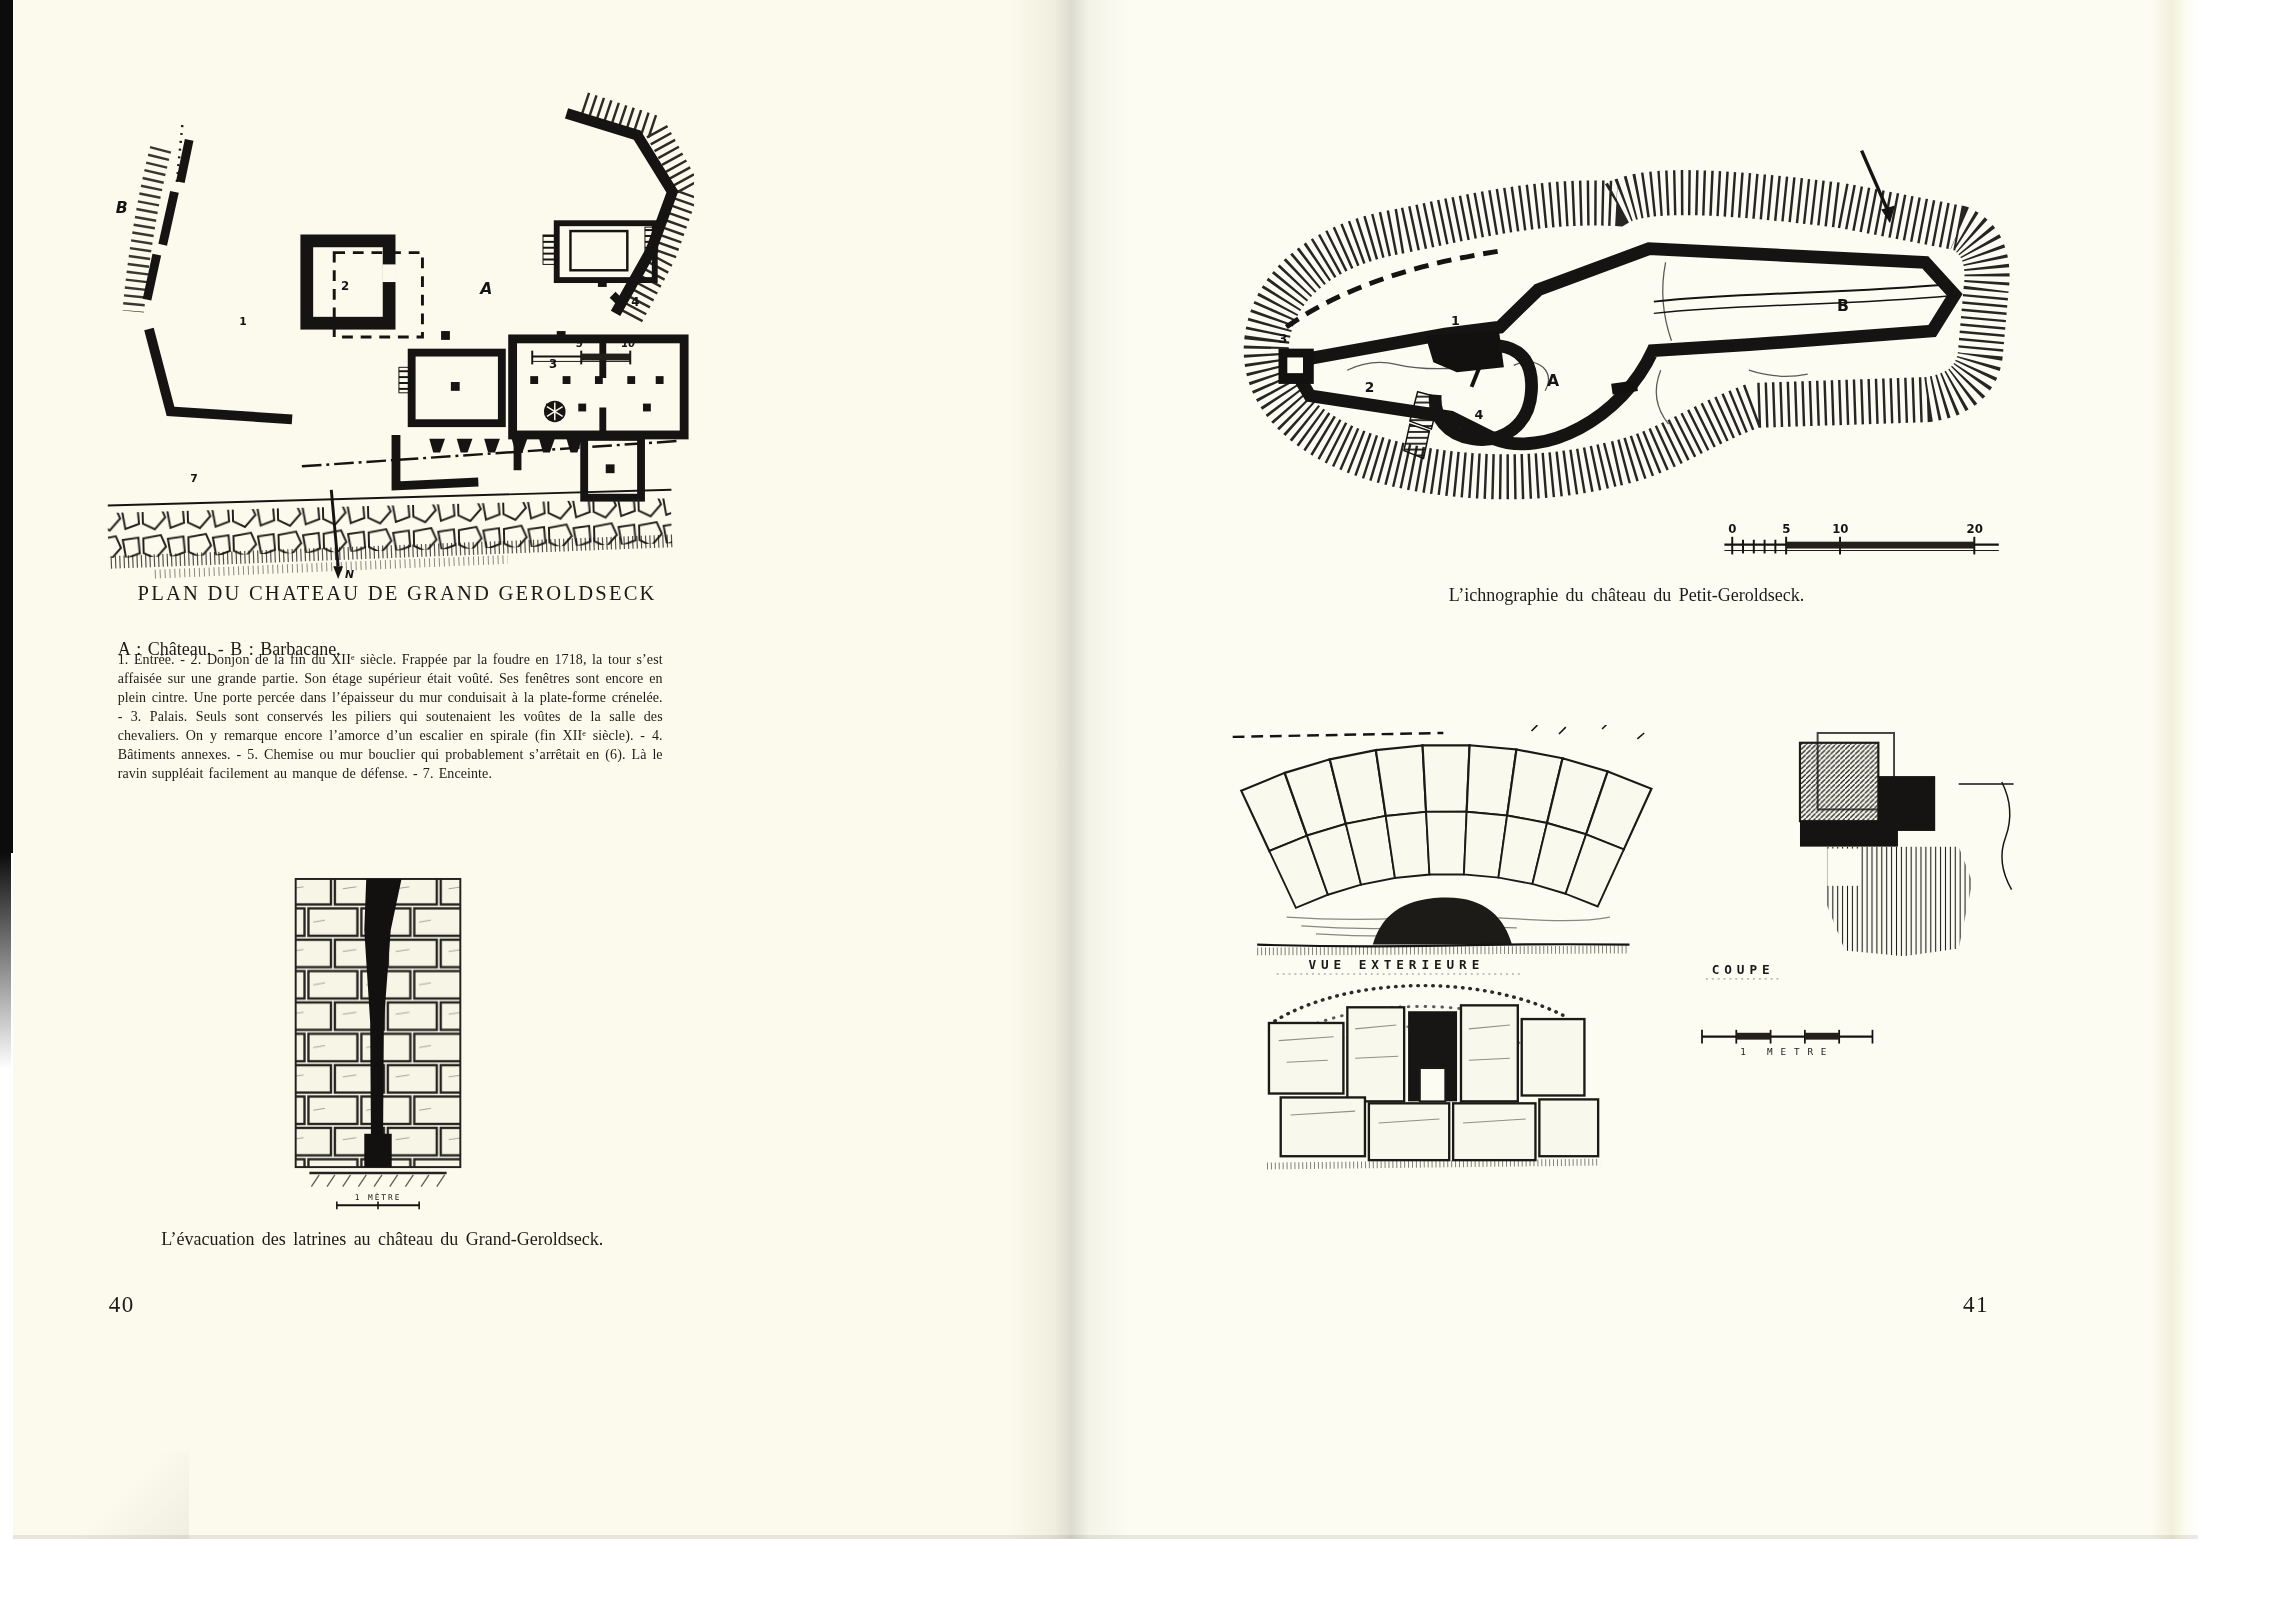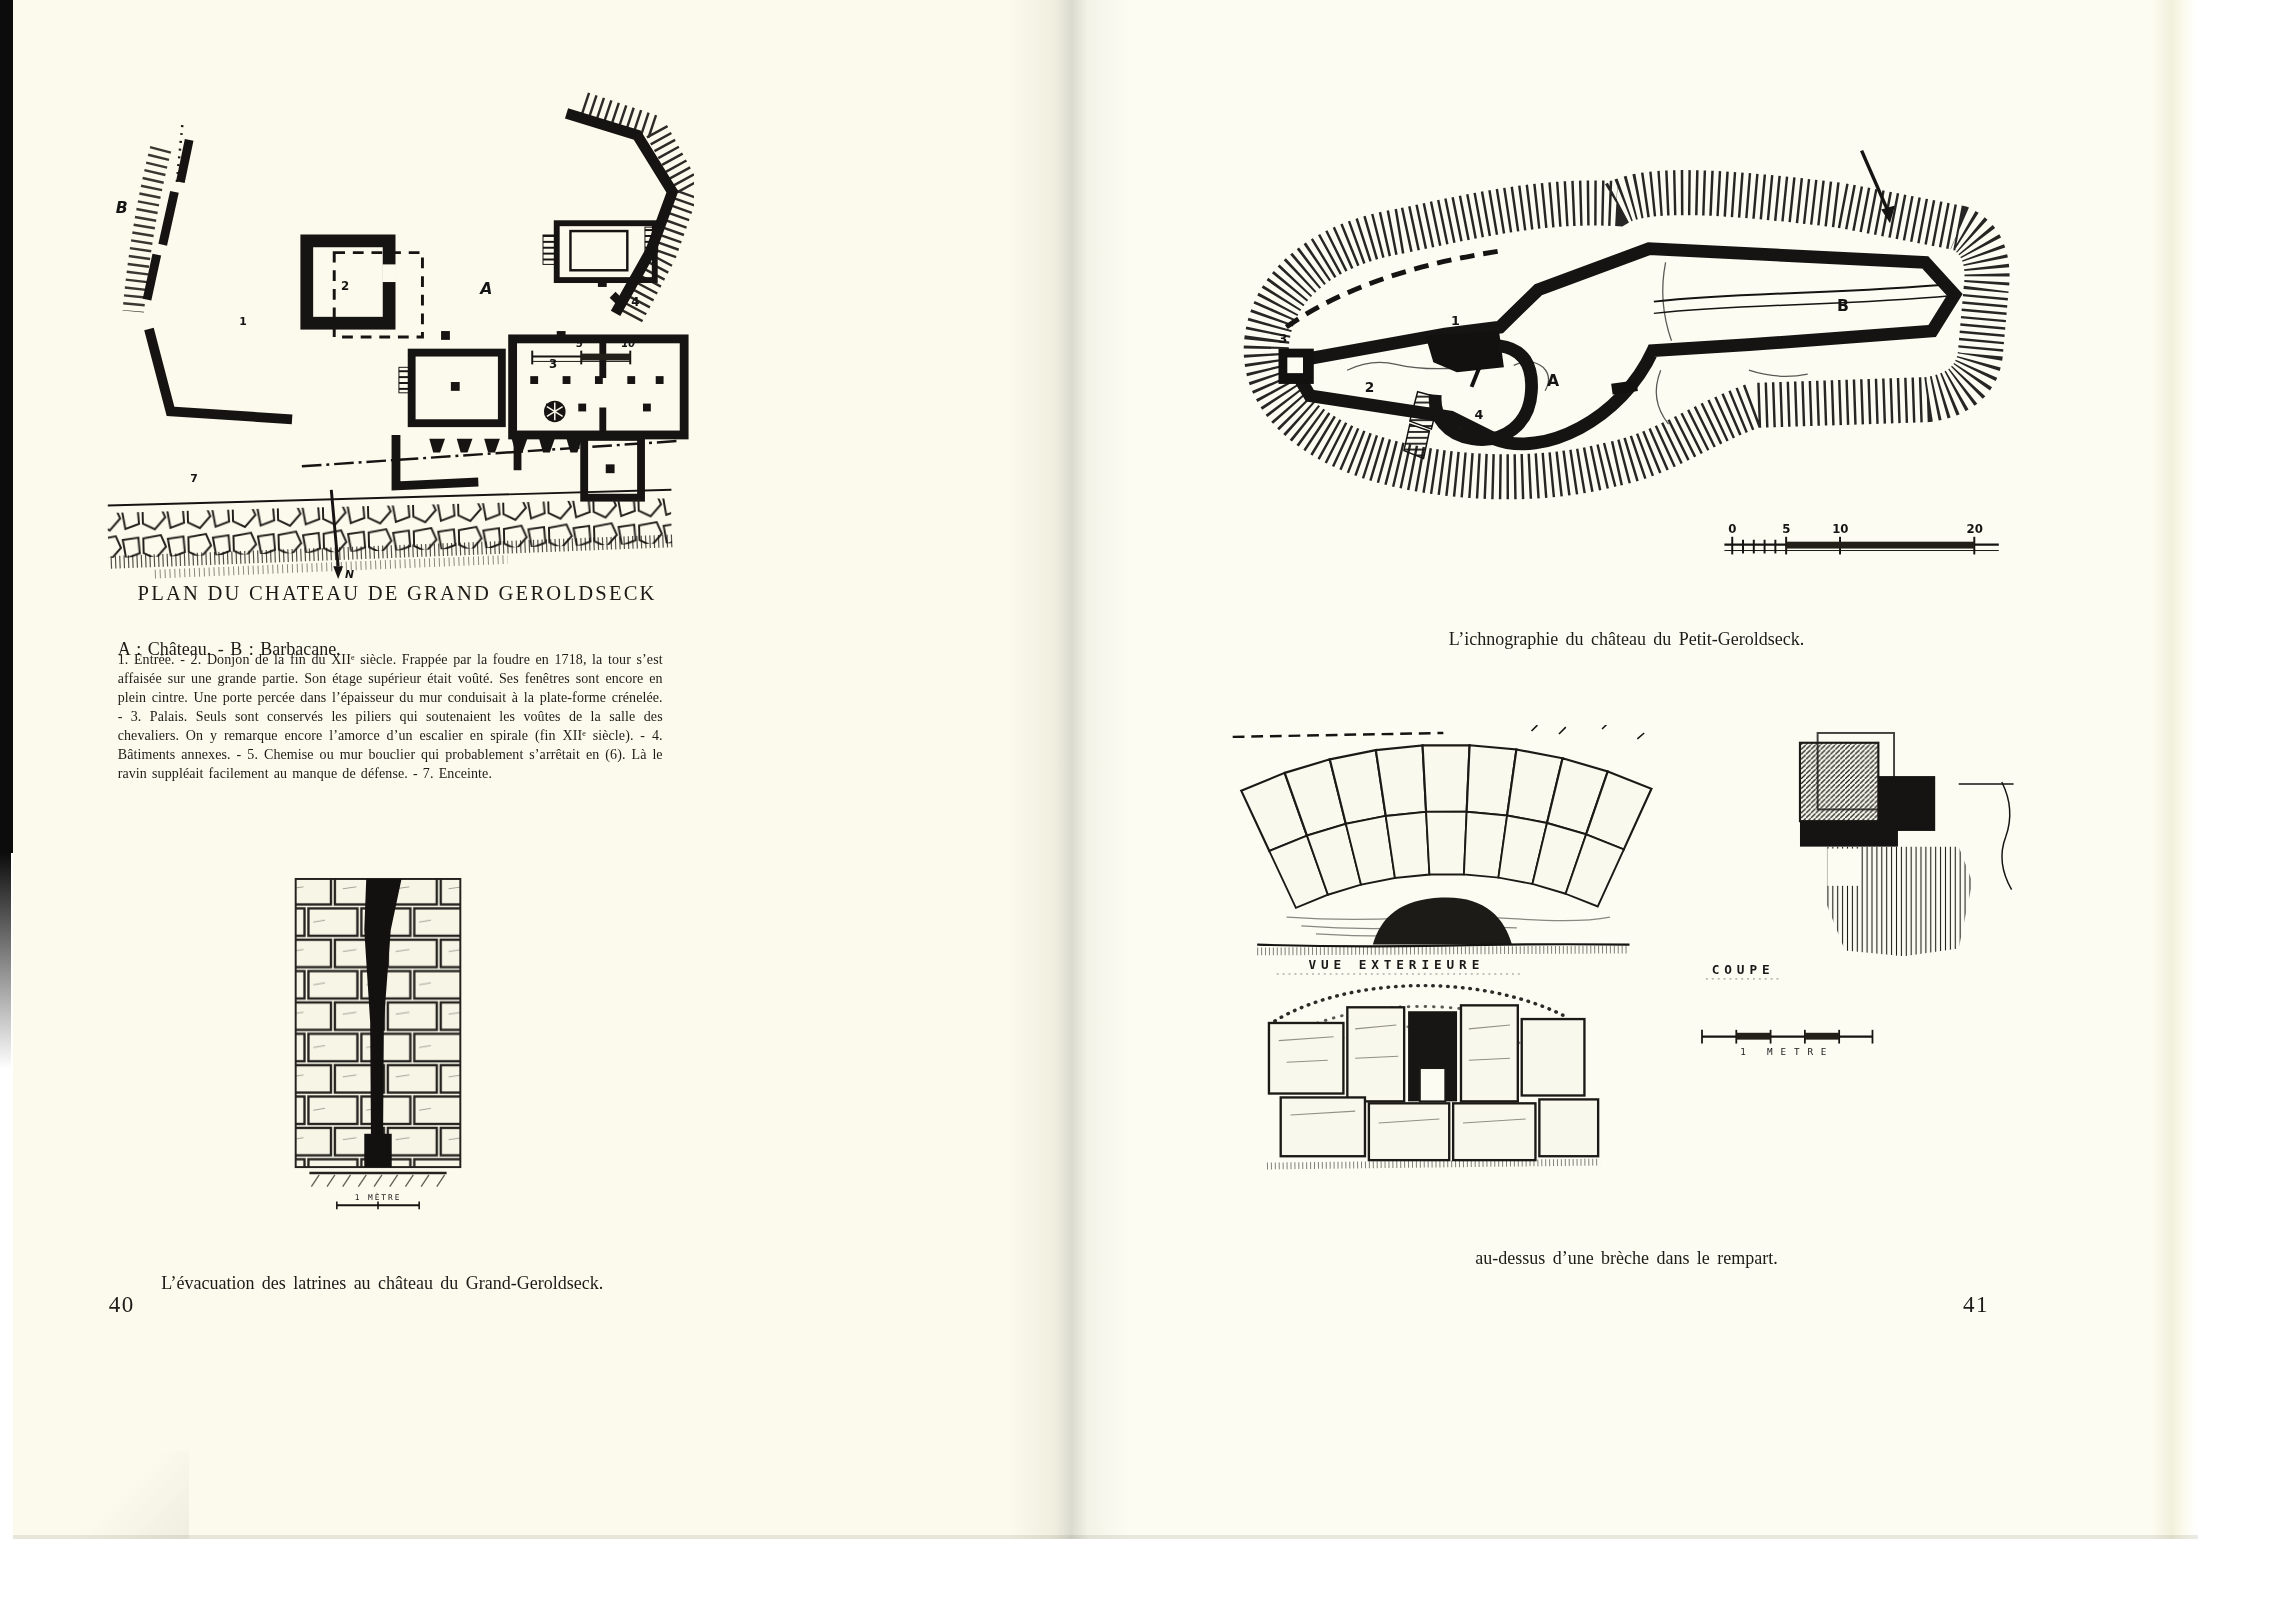--- a/index.html
+++ b/index.html
@@ -16,21 +16,21 @@
   #right-edge{position:absolute;left:2151px;top:0;width:46px;height:1539px;
     background:linear-gradient(90deg,rgba(241,239,220,0) 0%,#f2f0dc 45%,#fbfbee 72%,#ffffff 100%);}
   #bottom-shadow{position:absolute;left:12.7px;top:1535px;width:2185px;height:3.9px;background:rgba(60,55,40,0.10);}
   #curl{position:absolute;left:12.7px;top:1451px;width:176px;height:88px;
     background:linear-gradient(135deg,rgba(0,0,0,0) 55%,rgba(0,0,0,0.05));}
   .abs{position:absolute;}
   .title{font-size:20.6px;letter-spacing:2.2px;text-align:right;white-space:nowrap;}
   .legend{font-size:18px;word-spacing:2px;}
   .body-text{font-size:14px;line-height:19px;text-align:justify;text-align-last:left;
     word-spacing:1.5px;letter-spacing:0.1px;}
-  .caption{font-size:18px;text-align:center;word-spacing:2.9px;margin-top:44px;}
+  .caption{font-size:18px;text-align:center;word-spacing:2.9px;}
   .pagenum{font-size:23px;letter-spacing:1.5px;}
   svg{display:block;}
   .ink{stroke:#161412;fill:none;}
   .plbl{font-family:"DejaVu Sans",sans-serif;font-weight:bold;fill:#141414;}
   .slbl{font-family:"DejaVu Sans Mono",monospace;fill:#1a1a1a;}
 </style>
 </head>
 <body>
 
 <div id="stage">
@@ -376,21 +376,20 @@
         <g class="ink" stroke-width="1.1" opacity="0.45">
           <path d="M62,322 L118,318 M70,344 L112,342"></path>
           <path d="M140,310 L182,306 M140,340 L184,338"></path>
           <path d="M256,310 L298,306 M256,342 L298,340"></path>
           <path d="M74,398 L140,394 M164,406 L226,402 M250,406 L314,402"></path>
         </g>
         <path class="ink" d="M50,450 L390,446" stroke-width="7" stroke-dasharray="1 3" opacity="0.55"></path>
       </g>
     </svg>
 
-    <div class="abs caption" style="left:132px;top:1204px;width:863px">au-dessus d’une brèche dans le rempart.</div>
 
     <div class="abs pagenum" style="left:900px;top:1292px">41</div>
   </div>
 
   <div id="scan-edge"></div>
   <div id="scan-edge-fade"></div>
   <div id="gutter"></div>
   <div id="right-edge"></div>
   <div id="curl"></div>
   <div id="bottom-shadow"></div>

